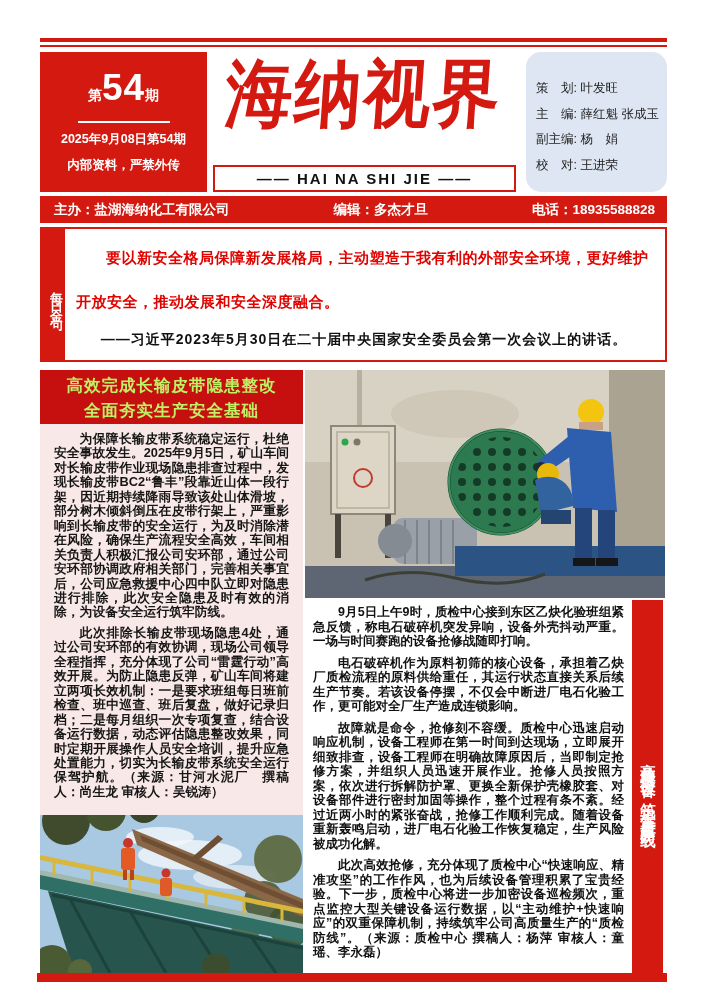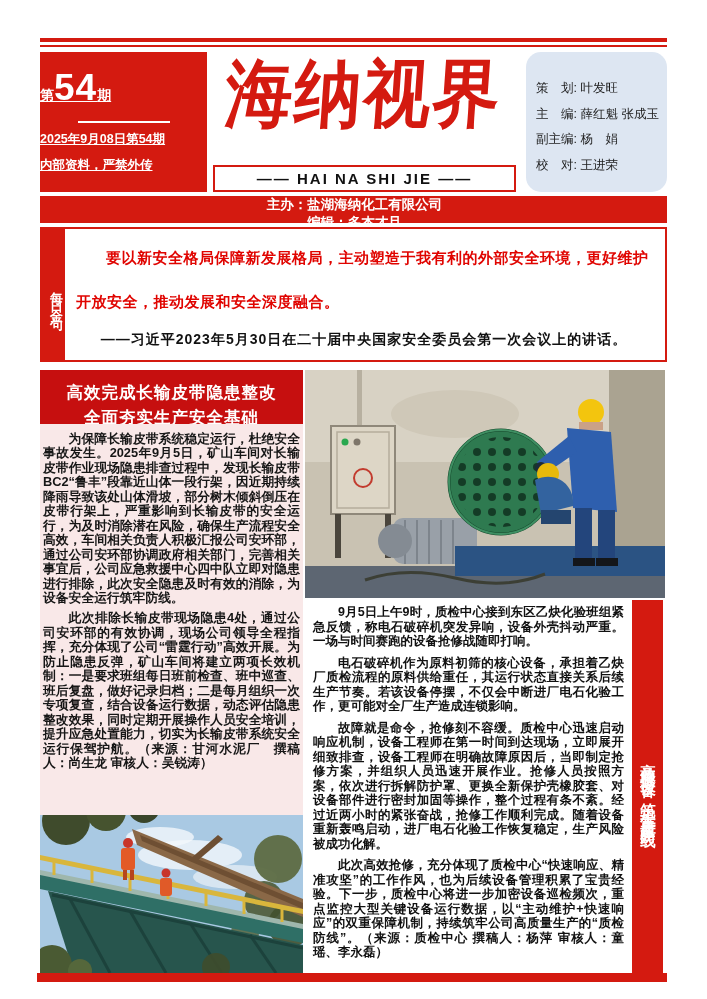--- a/index.html
+++ b/index.html
@@ -13,48 +13,48 @@
   html,body{background:#fff;}
   body{font-family:"Liberation Sans","DejaVu Sans",sans-serif;}
   .page{position:relative;width:707px;height:999px;background:#ffffff;overflow:hidden;}
 
   .rule{position:absolute;left:40px;width:627px;background:var(--accent-red);}
   .rule-thick{top:38px;height:4px;}
   .rule-thin{top:45px;height:2px;}
 
   
   .masthead{position:absolute;left:40px;top:52px;width:627px;height:140px;display:flex;}
-  .issue-box{width:167px;height:140px;background:var(--accent-red);color:#fff;padding-top:16px;flex:none;text-decoration:underline;}
+  .issue-box{width:167px;height:140px;background:var(--accent-red);color:#fff;text-align:center;padding-top:16px;flex:none;}
   .issue-line{line-height:40px;white-space:nowrap;}
   .issue-prefix,.issue-suffix{font-size:14px;font-weight:bold;}
   .issue-number{font-size:37px;font-weight:bold;letter-spacing:1px;}
   .issue-divider{width:92px;height:2px;background:#fff;margin:6px auto 8px;}
   .issue-date{font-size:12.5px;font-weight:bold;margin-top:2px;}
   .issue-confidential{font-size:12.5px;font-weight:bold;margin-top:9px;}
 
   .title-area{flex:1;position:relative;height:140px;padding:0 4px;}
   .title{font-size:67px;line-height:1.0;font-weight:900;color:var(--accent-red);text-align:center;letter-spacing:2px;margin-top:4px;transform:skewX(-4deg) scaleY(1.1);transform-origin:center top;white-space:nowrap;}
   .subtitle-box{position:absolute;left:6px;right:10px;bottom:0;height:27px;border:2px solid var(--accent-red);background:#fff;text-align:center;font-size:15px;font-weight:bold;color:#111;letter-spacing:2px;line-height:23px;white-space:nowrap;}
 
   .credits-box{width:141px;height:140px;background:var(--credits-bg);flex:none;padding:24px 4px 0 10px;border-radius:15px;}
   .credit-line{font-size:12.5px;color:#1c1c1c;line-height:25.5px;white-space:nowrap;}
 
   
-  .info-bar{position:absolute;left:40px;top:196px;width:627px;height:27px;background:var(--accent-red);color:#fff;display:flex;justify-content:space-between;align-items:center;font-size:13.5px;font-weight:bold;padding:0 12px 0 14px;white-space:nowrap;flex-direction:column;}
+  .info-bar{position:absolute;left:40px;top:196px;width:627px;height:27px;background:var(--accent-red);color:#fff;display:flex;justify-content:space-between;align-items:center;font-size:13.5px;font-weight:bold;padding:0 12px 0 14px;white-space:nowrap;}
 
   
   .quote-box{position:absolute;left:40px;top:227px;width:627px;height:135px;border:2px solid var(--accent-red);background:#fff;display:flex;}
   .quote-label{width:23px;flex:none;background:var(--accent-red);color:#fff;writing-mode:vertical-rl;text-orientation:upright;font-size:13px;font-weight:bold;letter-spacing:9px;text-align:center;padding-top:8px;}
   .quote-content{flex:1;padding:7px 13px 0 11px;}
   .quote-text{color:var(--quote-red);font-size:15px;font-weight:bold;line-height:44px;text-indent:2em;letter-spacing:0.5px;}
   .quote-attr{color:#111;font-size:14px;font-weight:bold;text-align:center;margin-top:7px;letter-spacing:1px;}
 
   
-  .headline-box{position:absolute;left:40px;top:370px;width:263px;height:54px;background:var(--headline-red);color:#ffffff;text-align:center;font-size:16.5px;font-weight:bold;line-height:25px;padding-top:10px;letter-spacing:1px;}
-  .left-body{position:absolute;left:40px;top:424px;width:263px;height:391px;background:var(--left-body-bg);padding:8px 3px 0;overflow:hidden;}
+  .headline-box{position:absolute;left:40px;top:370px;width:263px;height:54px;background:var(--headline-red);color:#bef264;text-align:center;font-size:16.5px;font-weight:bold;line-height:25px;padding-top:3px;letter-spacing:1px;}
+  .left-body{position:absolute;left:40px;top:424px;width:263px;height:391px;background:var(--left-body-bg);padding:8px 14px 0;overflow:hidden;}
   .left-body p{font-size:12.8px;font-weight:bold;color:#161616;line-height:1.13;text-indent:2em;text-align:justify;margin-bottom:6px;}
 
   .left-photo{position:absolute;left:40px;top:815px;width:263px;height:158px;overflow:hidden;}
   .left-photo svg{display:block;}
 
   
   .right-photo{position:absolute;left:305px;top:370px;width:360px;height:228px;overflow:hidden;}
   .right-photo svg{display:block;}
   .right-body{position:absolute;left:305px;top:603px;width:325px;height:370px;padding:2px 6px 0 8px;overflow:hidden;}
   .right-body p{font-size:12.5px;font-weight:bold;color:#111;line-height:1.16;text-indent:2em;text-align:justify;margin-bottom:7px;}

